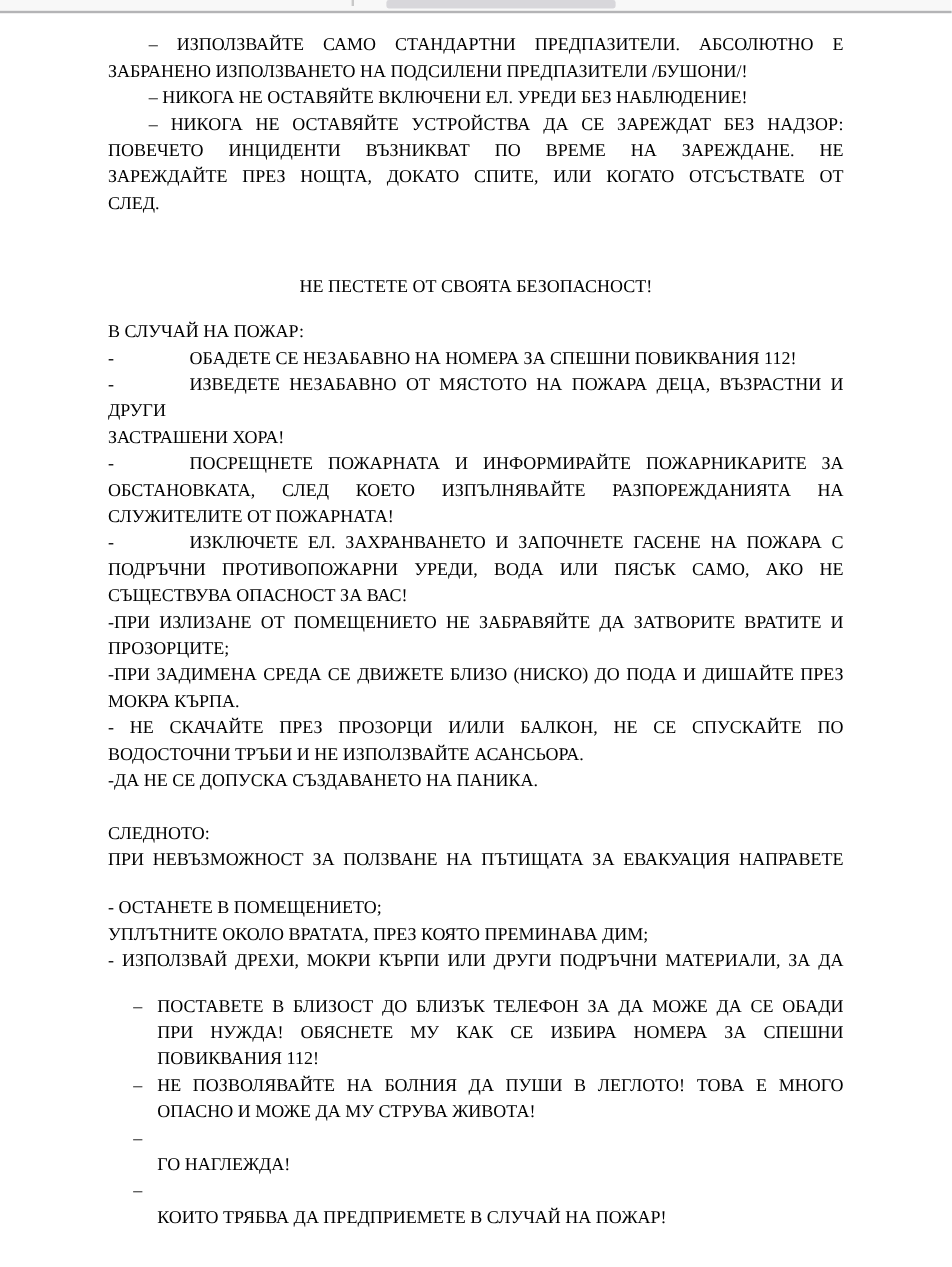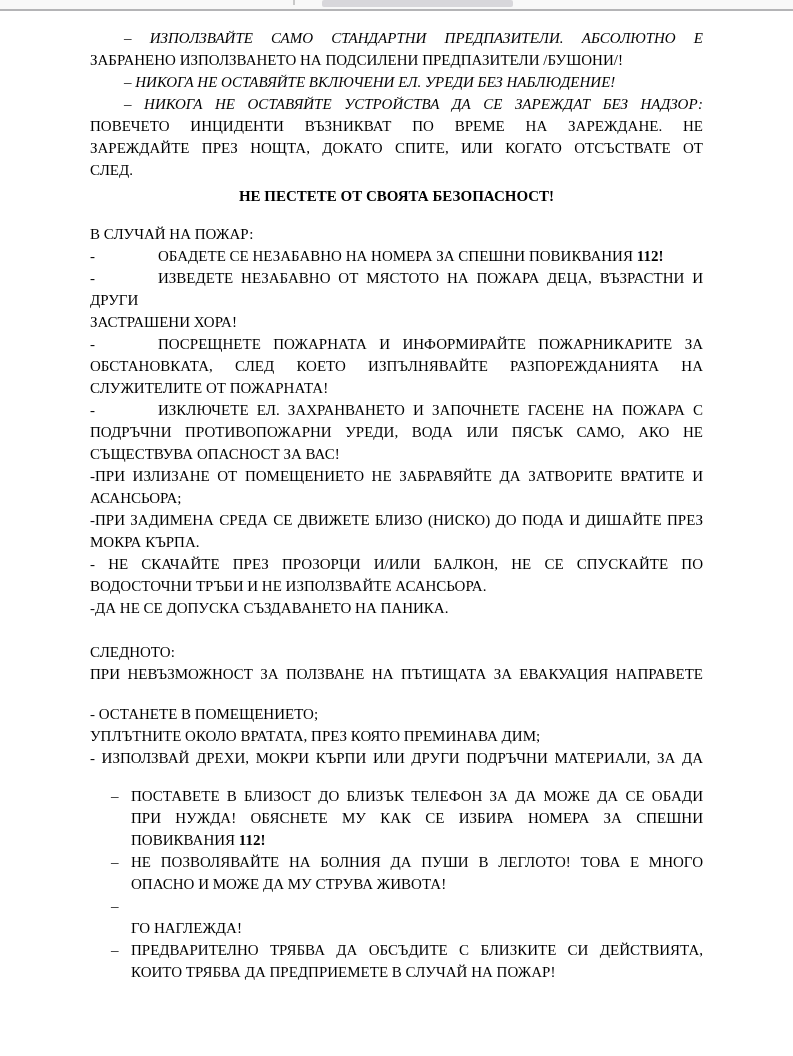--- a/index.html
+++ b/index.html
@@ -14,23 +14,23 @@
     position:absolute;top:0;left:0;width:793px;height:9px;
     background:#f8f8f8;border-bottom:2px solid #b4b4b6;box-sizing:content-box;
   }
   .top-tick{position:absolute;left:293px;top:0;width:2px;height:5px;background:#c9c9c9;}
   .top-thumb{position:absolute;left:322px;top:0;width:191px;height:7px;background:#d8d7db;border-radius:2px;}
   
   .page{position:absolute;top:11px;left:0;width:793px;}
   .content{padding:16px 90px 0 90px;}
   .line{line-height:22px;min-height:22px;text-align:left;}
   .line.just{text-align:justify;text-align-last:justify;}
-  .line.fli{text-indent:34px;font-style:italic;}
-  .block.h .line{text-align:center;font-weight:bold;}
-  .b{font-weight:bold;}
+  .line.fli{text-indent:34px;}
+  .block.h .line{text-align:center;font-weight:normal;margin-top:43px;}
+  .b{font-weight:normal;}
   
   .tabm{display:inline-block;width:68px;text-indent:0;}
   
   .block.li{position:relative;padding-left:41px;}
   .lim{position:absolute;left:21px;top:0;line-height:22px;}
   .spacer{width:100%;}
 </style>
 </head>
 <body>
 
@@ -74,21 +74,21 @@
         <div class="line just"><span>ОБСТАНОВКАТА, СЛЕД КОЕТО ИЗПЪЛНЯВАЙТЕ РАЗПОРЕЖДАНИЯТА НА</span></div>
         <div class="line"><span>СЛУЖИТЕЛИТЕ ОТ ПОЖАРНАТА!</span></div>
       </div>
       <div class="block dash">
         <div class="line just"><span class="tabm">-</span><span>ИЗКЛЮЧЕТЕ ЕЛ. ЗАХРАНВАНЕТО И ЗАПОЧНЕТЕ ГАСЕНЕ НА ПОЖАРА С</span></div>
         <div class="line just"><span>ПОДРЪЧНИ ПРОТИВОПОЖАРНИ УРЕДИ, ВОДА ИЛИ ПЯСЪК САМО, АКО НЕ</span></div>
         <div class="line"><span>СЪЩЕСТВУВА ОПАСНОСТ ЗА ВАС!</span></div>
       </div>
       <div class="block p">
         <div class="line just"><span>-ПРИ ИЗЛИЗАНЕ ОТ ПОМЕЩЕНИЕТО НЕ ЗАБРАВЯЙТЕ ДА ЗАТВОРИТЕ ВРАТИТЕ И</span></div>
-        <div class="line"><span>АСАНСЬОРА;</span></div>
+        <div class="line"><span>ПРОЗОРЦИТЕ;</span></div>
       </div>
       <div class="block p">
         <div class="line just"><span>-ПРИ ЗАДИМЕНА СРЕДА СЕ ДВИЖЕТЕ БЛИЗО (НИСКО) ДО ПОДА И ДИШАЙТЕ ПРЕЗ</span></div>
         <div class="line"><span>МОКРА КЪРПА.</span></div>
       </div>
       <div class="block p">
         <div class="line just"><span>- НЕ СКАЧАЙТЕ ПРЕЗ ПРОЗОРЦИ И/ИЛИ БАЛКОН, НЕ СЕ СПУСКАЙТЕ ПО</span></div>
         <div class="line"><span>ВОДОСТОЧНИ ТРЪБИ И НЕ ИЗПОЛЗВАЙТЕ АСАНСЬОРА.</span></div>
       </div>
       <div class="block p">
@@ -116,17 +116,17 @@
       </div>
       <div class="block li">
         <div class="line just"><span class="lim">–</span><span>НЕ ПОЗВОЛЯВАЙТЕ НА БОЛНИЯ ДА ПУШИ В ЛЕГЛОТО! ТОВА Е МНОГО</span></div>
         <div class="line"><span>ОПАСНО И МОЖЕ ДА МУ СТРУВА ЖИВОТА!</span></div>
       </div>
       <div class="block li">
         <div class="line just"><span class="lim">–</span></div>
         <div class="line"><span>ГО НАГЛЕЖДА!</span></div>
       </div>
       <div class="block li">
-        <div class="line just"><span class="lim">–</span><span>ПРЕДВАРИТЕЛНО ТРЯБВА ДА ОБСЪДИТЕ С БЛИЗКИТЕ СИ ДЕЙСТВИЯТА,</span></div>
+        <div class="line just"><span class="lim">–</span></div>
         <div class="line"><span>КОИТО ТРЯБВА ДА ПРЕДПРИЕМЕТЕ В СЛУЧАЙ НА ПОЖАР!</span></div>
       </div>
     </div>
 </div>
 
 </body></html>

